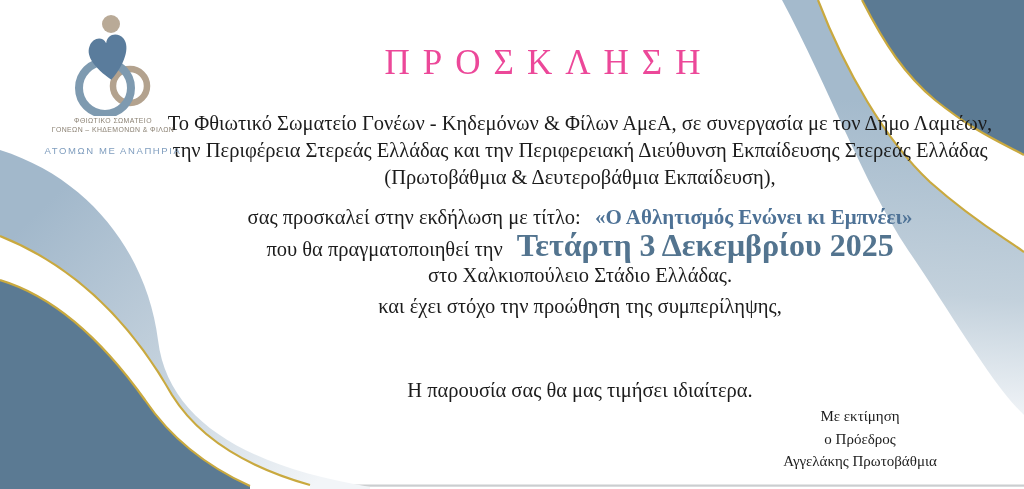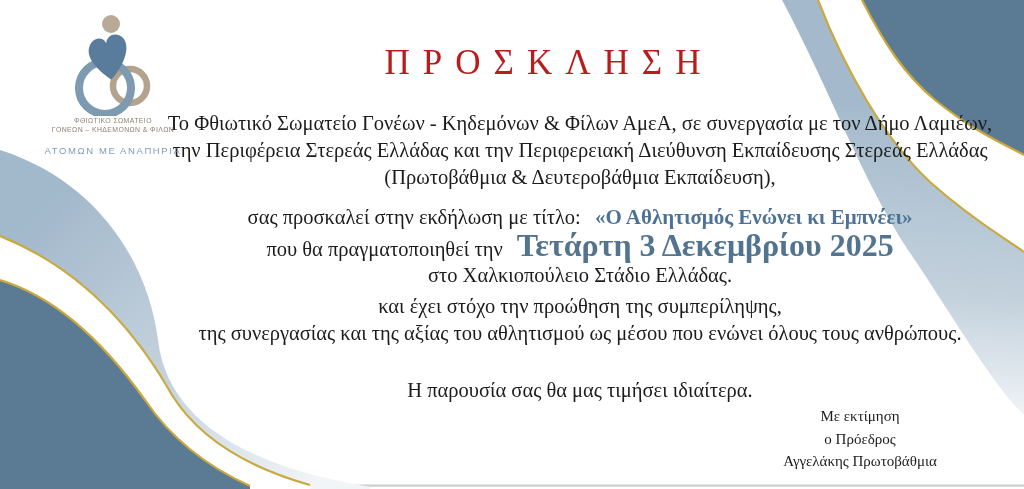--- a/index.html
+++ b/index.html
@@ -16,21 +16,21 @@
   
   #logo-box{left:38px;top:10px;width:150px;z-index:2;}
   #logo-figure{display:block;margin:0 auto;}
   .logo-small{font-family:"Liberation Sans", sans-serif;font-size:6.9px;line-height:9px;
     color:#8b8173;letter-spacing:.4px;text-align:center;}
   .logo-blue{font-family:"Liberation Sans", sans-serif;font-size:9.5px;line-height:13px;
     color:#7f9dbe;letter-spacing:1.6px;text-align:center;margin-top:10px;}
 
   
   #title{left:135px;top:40px;width:880px;box-sizing:border-box;padding-right:52px;
-    font-size:35px;line-height:46px;letter-spacing:13px;color:#b91c1c;z-index:1;}
+    font-size:35px;line-height:46px;letter-spacing:13px;color:#ec4899;z-index:1;}
 
   
   .bodytext{left:140px;width:880px;font-size:20.5px;line-height:27px;z-index:1;}
   #para1{top:110px;}
   #invite-line{top:204px;}
   #date-line{top:232px;}
   #venue-line{top:262px;}
   #para2{top:293px;}
   #closing-line{top:377px;}
   .accent-bold{font-weight:bold;color:#4e7296;font-size:21px;}
@@ -105,21 +105,20 @@
 
   <div id="date-line" class="abs bodytext center nowrap">
     <span>που θα πραγματοποιηθεί την</span>
     <span class="date-bold gap-left">Τετάρτη 3 Δεκεμβρίου 2025</span>
   </div>
 
   <div id="venue-line" class="abs bodytext center nowrap">στο Χαλκιοπούλειο Στάδιο Ελλάδας.</div>
 
   <div id="para2" class="abs bodytext center">
     <div class="nowrap">και έχει στόχο την προώθηση της συμπερίληψης,</div>
-    <div class="nowrap">της συνεργασίας και της αξίας του αθλητισμού ως μέσου που ενώνει όλους τους ανθρώπους.</div>
   </div>
 
   <div id="closing-line" class="abs bodytext center nowrap">Η παρουσία σας θα μας τιμήσει ιδιαίτερα.</div>
 
   <div id="signature" class="abs center">
     <div>Με εκτίμηση</div>
     <div>ο Πρόεδρος</div>
     <div class="nowrap">Αγγελάκης Πρωτοβάθμια</div>
   </div>
 

